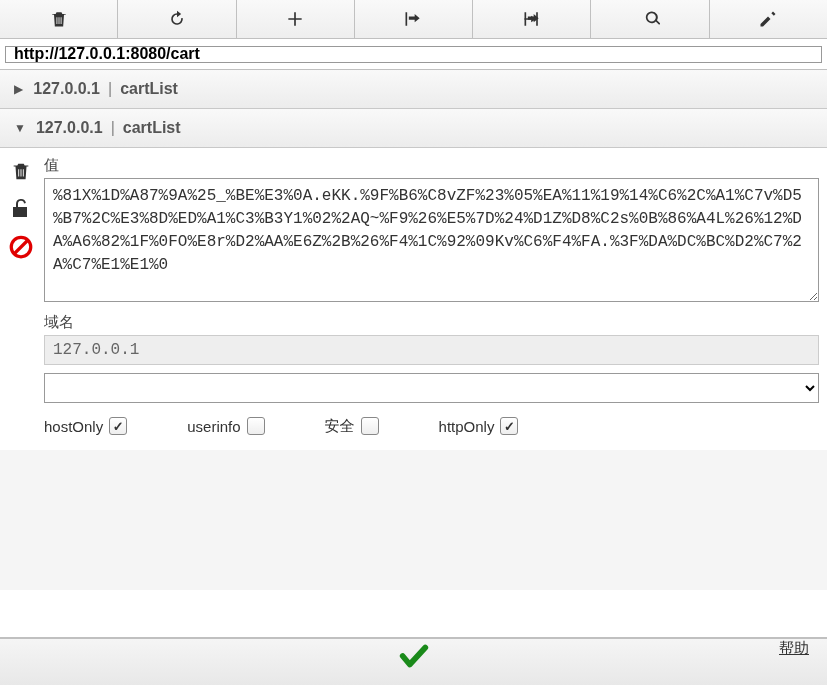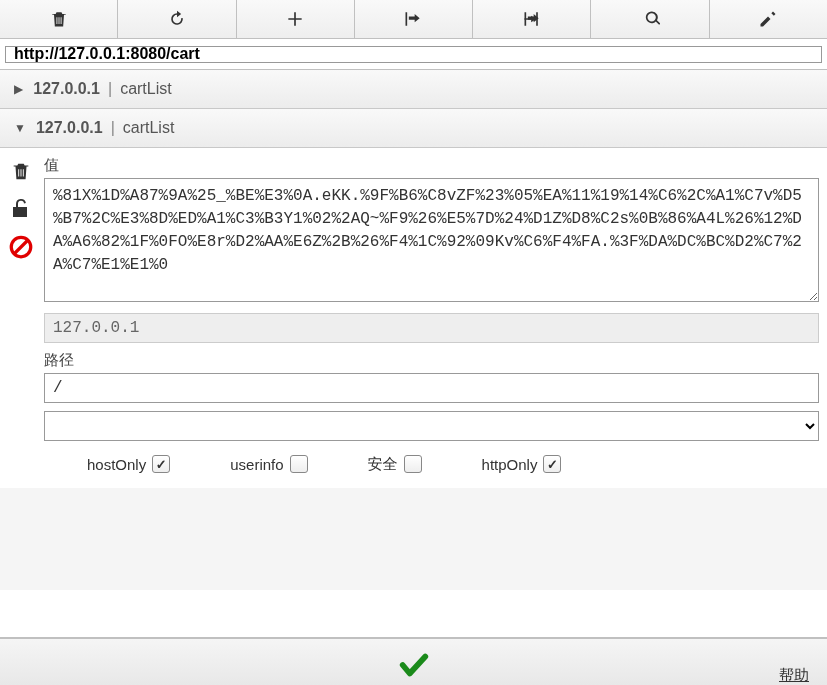--- a/index.html
+++ b/index.html
@@ -8,37 +8,37 @@
 .toolbar-btn { flex: 1; height: 38px; display: flex; align-items: center; justify-content: center; border-right: 1px solid #c0c0c0; background: linear-gradient(to bottom, #f9f9f9, #eeeeee); cursor: pointer; }
 .toolbar-btn:last-child { border-right: none; }
 .toolbar-btn svg { width: 20px; height: 20px; fill: #333; }
 .url-bar { padding: 6px 5px; border-bottom: 1px solid #c0c0c0; }
 .url-input { width: 100%; height: 17px; padding: 4px 8px; border: 1px solid #999; font-size: 16px; font-weight: bold; font-family: Arial; }
 .cookie-list { flex: 1; overflow-y: auto; background: #f5f5f5; }
 .cookie-header { display: flex; align-items: center; padding: 10px 14px; border-bottom: 1px solid #c8c8c8; cursor: pointer; background: linear-gradient(to bottom, #f9f9f9, #ececec); color: #555; font-size: 16px; }
 .cookie-header .triangle { margin-right: 10px; font-size: 12px; color: #555; }
 .cookie-header .host { font-weight: bold; }
 .cookie-header .sep { margin: 0 8px; color: #888; }
-.cookie-header .name { font-weight: normal; }
+.cookie-header .name { font-weight: bold; }
 .cookie-body { display: flex; background: #fff; padding: 8px 8px 14px 8px; }
 .cookie-side { display: flex; flex-direction: column; gap: 12px; padding: 2px 10px 0 0; align-items: center; }
 .cookie-side .side-icon { width: 26px; height: 26px; display: flex; align-items: center; justify-content: center; cursor: pointer; }
 .cookie-main { flex: 1; }
 .field { margin-bottom: 8px; }
 .field-label { color: #444; font-size: 15px; margin-bottom: 3px; }
 .textarea-val { width: 100%; height: 124px; border: 1px solid #999; padding: 6px 8px; font-family: "Courier New", monospace; font-size: 16px; resize: both; overflow-y: scroll; color: #333; line-height: 1.45; }
 .input-val { width: 100%; height: 30px; border: 1px solid #999; padding: 4px 8px; font-family: "Courier New", monospace; font-size: 16px; color: #333; }
 .input-val[readonly] { background: #eee; border: 1px solid #ccc; color: #666; }
 .select-val { width: 100%; height: 30px; border: 1px solid #999; background: #fff; font-size: 15px; }
-.checkbox-row { display: flex; gap: 60px; padding-top: 6px; margin-left: 43px; }
+.checkbox-row { display: flex; gap: 60px; padding-top: 6px; }
 .checkbox-item { display: flex; align-items: center; gap: 6px; }
 .checkbox-item label { font-size: 15px; color: #333; }
 .custom-check { width: 18px; height: 18px; border: 1px solid #888; border-radius: 3px; background: linear-gradient(to bottom, #fff, #eee); display: flex; align-items: center; justify-content: center; }
 .custom-check.checked::after { content: "✓"; font-size: 13px; color: #333; font-weight: bold; }
-.footer { border-top: 2px solid #c0c0c0; background: linear-gradient(to bottom, #f5f5f5, #e8e8e8); height: 48px; display: flex; align-items: flex-end; justify-content: center; position: relative; margin-top: 47px; }
+.footer { border-top: 2px solid #c0c0c0; background: linear-gradient(to bottom, #f5f5f5, #e8e8e8); height: 48px; display: flex; align-items: flex-start; justify-content: center; position: relative; margin-top: 47px; }
 .footer .confirm { color: #1a8a1a; }
 .footer .help { position: absolute; right: 18px; text-decoration: underline; color: #333; cursor: pointer; font-size: 15px; }
 </style>
 </head>
 <body>
 
 <div class="toolbar">
   <div class="toolbar-btn">
     <svg viewBox="0 0 24 24">
         <path d="M6 7h12l-1 14H7L6 7zm3-3h6l1 2H8l1-2zM4 6h16v1H4z"></path>
@@ -117,25 +117,22 @@
             <line x1="6" y1="18" x2="18" y2="6" stroke="#e00000" stroke-width="3"></line>
           </svg>
       </div>
     </div>
     <div class="cookie-main">
       <div class="field">
         <div class="field-label">值</div>
         <textarea class="textarea-val" style="">%81X%1D%A87%9A%25_%BE%E3%0A.eKK.%9F%B6%C8vZF%23%05%EA%11%19%14%C6%2C%A1%C7v%D5%B7%2C%E3%8D%ED%A1%C3%B3Y1%02%2AQ~%F9%26%E5%7D%24%D1Z%D8%C2s%0B%86%A4L%26%12%DA%A6%82%1F%0FO%E8r%D2%AA%E6Z%2B%26%F4%1C%92%09Kv%C6%F4%FA.%3F%DA%DC%BC%D2%C7%2A%C7%E1%E1%0</textarea>
       </div>
       <div class="field">
+        <div class="field-label">域名</div>
         <input class="input-val" readonly="" value="127.0.0.1" style="">
-      </div>
-      <div class="field">
-        <div class="field-label">路径</div>
-        <input class="input-val" value="/" style="">
       </div>
       <div class="field">
         <select class="select-val"><option></option></select>
       </div>
       <div class="checkbox-row">
         <div class="checkbox-item">
           <label>hostOnly</label>
           <span class="custom-check checked"></span>
         </div>
         <div class="checkbox-item">

